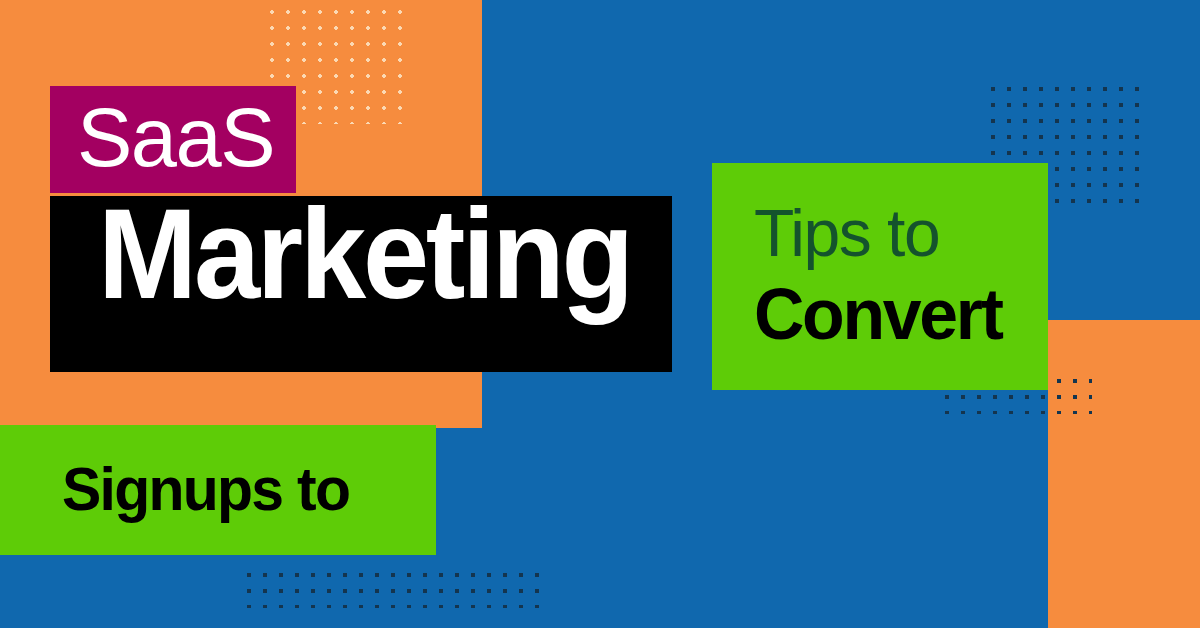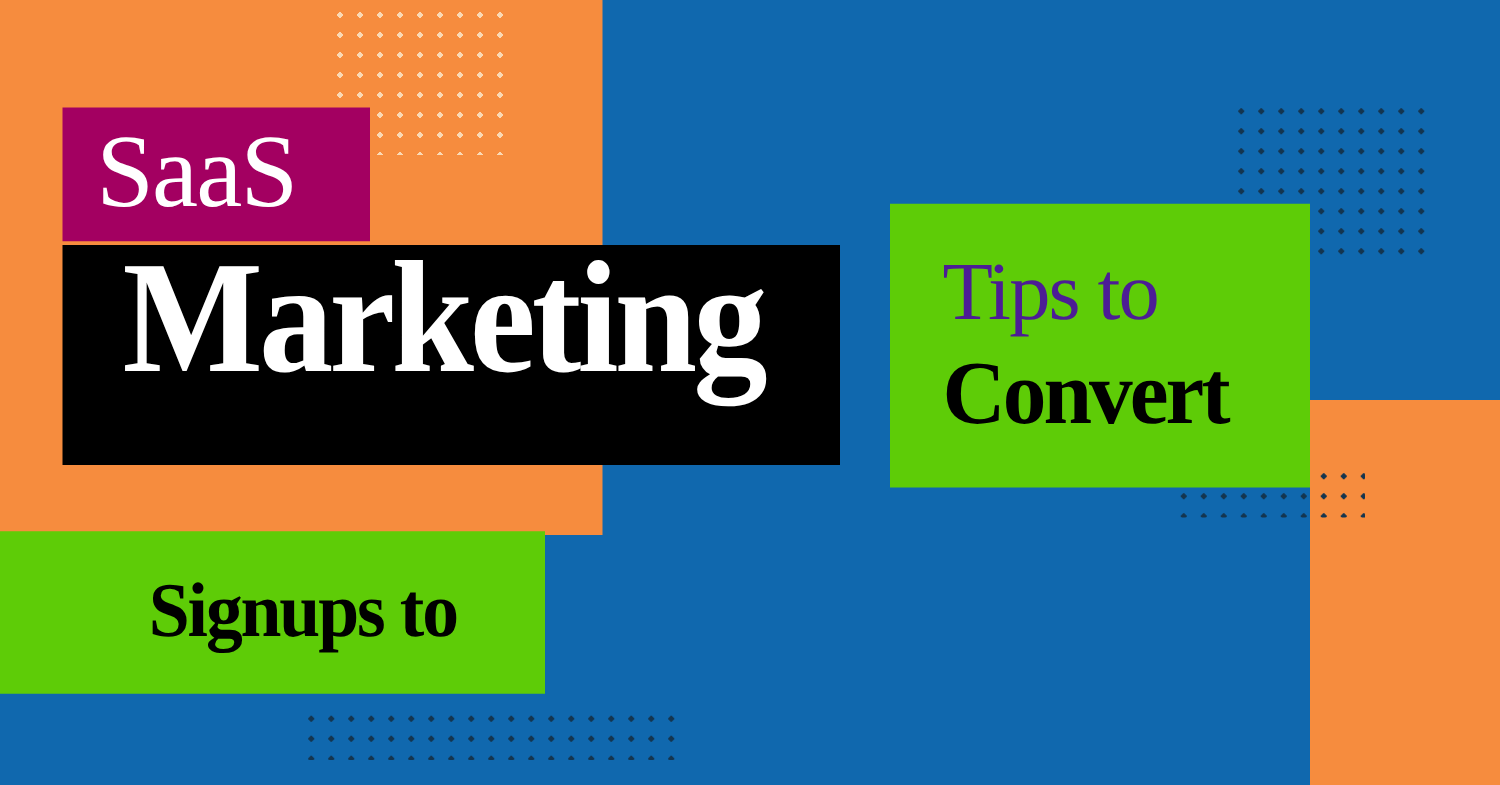--- a/index.html
+++ b/index.html
@@ -4,21 +4,21 @@
 <style>
   html, body {
     margin: 0; padding: 0;
     background: #ffffff;
   }
   #canvas {
     position: relative;
     width: 1200px;
     height: 628px;
     overflow: hidden;
-    font-family: Liberation Serif, serif;
+    font-family: Liberation Sans, sans-serif;
     background: #1068AE;
   }
   .block { position: absolute; }
 
   
   #bg-blue-base   { left:0; top:0; width:1200px; height:628px; background:#1068AE; }
   #bg-orange-left { left:0; top:0; width:482px; height:428px; background:#F68C3E; }
   #bg-orange-right{ left:1048px; top:320px; width:152px; height:308px; background:#F68C3E; }
 
   
@@ -87,21 +87,21 @@
 
   #box-tips {
     left:712px; top:163px; width:336px; height:227px;
     background:#5ECC07;
     flex-direction:column;
     justify-content:center;
     padding-left:42px;
     box-sizing:border-box;
   }
   #box-tips .line1 {
-    color:#4c1d95;
+    color:#14532d;
     font-size:66px;
     font-weight:300;
     letter-spacing:-1.5px;
     line-height:1.02;
     white-space:nowrap;
   }
   #box-tips .line2 {
     color:#000000;
     font-size:72px;
     font-weight:700;
@@ -110,21 +110,20 @@
     margin-top:10px;
     white-space:nowrap;
     transform: scaleX(0.97);
     transform-origin: left center;
   }
 
   #box-signups {
     left:0px; top:425px; width:436px; height:130px;
     background:#5ECC07;
     align-items:center;
-    justify-content:center;
   }
   #box-signups .txt {
     color:#000000;
     font-size:62px;
     font-weight:700;
     letter-spacing:-1.8px;
     line-height:1;
     margin-left:62px;
     margin-top:-2px;
     white-space:nowrap;

